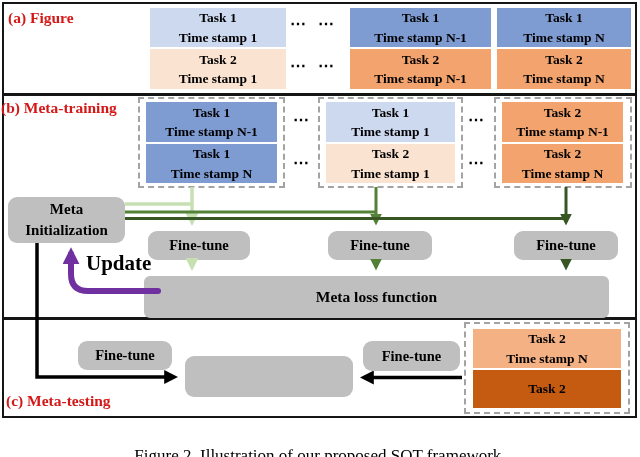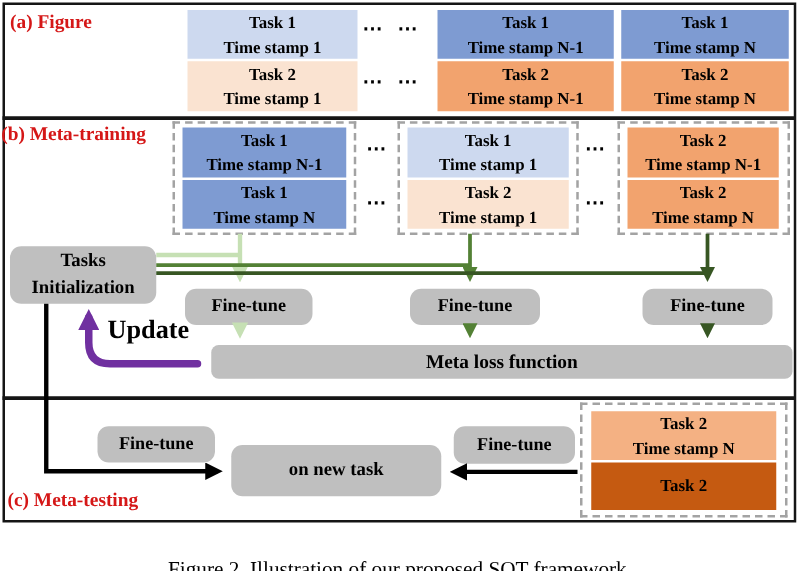--- a/index.html
+++ b/index.html
@@ -118,45 +118,44 @@
 <div class="abs tbox orange" style="left:502px;top:102px;width:121px;height:40px;">
   <span>Task 2</span>
   <span>Time stamp N-1</span>
 </div>
 <div class="abs tbox orange" style="left:502px;top:144px;width:121px;height:39px;">
   <span>Task 2</span>
   <span>Time stamp N</span>
 </div>
 
 <div class="abs gnode" style="left:8px;top:197px;width:117px;height:46px;font-size:15px;line-height:1.4;">
-  <span>Tasks</span>
+  <span>Meta</span>
   <span>Initialization</span>
 </div>
 
 <div class="abs gnode" style="left:148px;top:231px;width:102px;height:29px;font-size:14.5px;">
   <span>Fine-tune</span>
 </div>
 <div class="abs gnode" style="left:328px;top:231px;width:104px;height:29px;font-size:14.5px;">
   <span>Fine-tune</span>
 </div>
 <div class="abs gnode" style="left:514px;top:231px;width:104px;height:29px;font-size:14.5px;">
   <span>Fine-tune</span>
 </div>
 
-<div class="abs gnode" style="left:169px;top:276px;width:465px;height:27px;font-size:15.5px;border-radius:6px;">
+<div class="abs gnode" style="left:144px;top:276px;width:465px;height:42px;font-size:15.5px;border-radius:6px;">
   <span>Meta loss function</span>
 </div>
 
 <div class="abs update-label" style="left:86px;top:251px;">Update</div>
 
 <div class="abs gnode" style="left:78px;top:341px;width:94px;height:29px;font-size:14.5px;">
   <span>Fine-tune</span>
 </div>
 <div class="abs gnode" style="left:185px;top:356px;width:168px;height:41px;font-size:15px;line-height:1.35;">
-  <span>on new task</span>
 </div>
 <div class="abs gnode" style="left:363px;top:341px;width:97px;height:30px;font-size:14.5px;">
   <span>Fine-tune</span>
 </div>
 
 <div class="abs dashed" style="left:464px;top:322px;width:162px;height:88px;"></div>
 <div class="abs tbox salmon" style="left:473px;top:329px;width:148px;height:39px;">
   <span>Task 2</span>
   <span>Time stamp N</span>
 </div>

